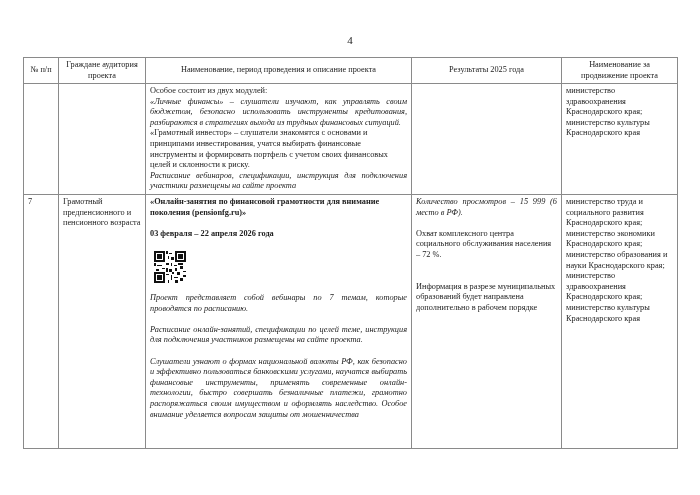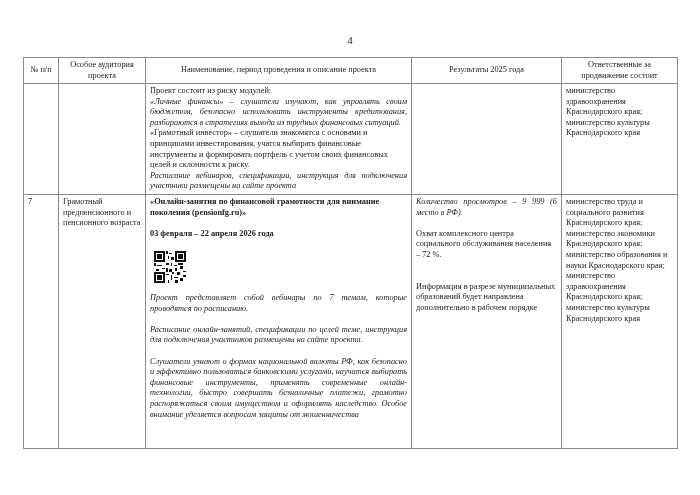--- a/index.html
+++ b/index.html
@@ -27,32 +27,32 @@
   <colgroup>
     <col class="c1">
       <col class="c2">
       <col class="c3">
       <col class="c4">
       <col class="c5">
   </colgroup>
   <thead>
     <tr>
       <th>№ п/п</th>
-      <th>Особое аудитория проекта</th>
+      <th>Граждане аудитория проекта</th>
       <th>Наименование, период проведения и описание проекта</th>
       <th>Результаты 2025 года</th>
-      <th>Ответственные за продвижение состоит</th>
+      <th>Наименование за продвижение проекта</th>
     </tr>
   </thead>
   <tbody>
     <tr class="row1">
       <td></td>
       <td></td>
       <td>
-        <p>Проект состоит из риску модулей:</p>
+        <p>Особое состоит из двух модулей:</p>
         <p class="just">«Личные финансы» – слушатели изучают, как управлять своим бюджетом, безопасно использовать инструменты кредитования, разбираются в стратегиях выхода из трудных финансовых ситуаций.</p>
         <p>«Грамотный инвестор» – слушатели знакомятся с основами и принципами инвестирования, учатся выбирать финансовые инструменты и формировать портфель с учетом своих финансовых целей и склонности к риску.</p>
         <p class="just">Расписание вебинаров, спецификации, инструкция для подключения участники размещены на сайте проекта</p>
       </td>
       <td></td>
       <td>министерство здравоохранения Краснодарского края; министерство культуры Краснодарского края</td>
     </tr>
     <tr class="row2">
       <td>7</td>
       <td>Грамотный предпенсионного и пенсионного возраста</td>
@@ -100,21 +100,21 @@
               <rect x="12" y="14" width="1" height="1"></rect>
           </g>
         </svg>
         <p class="just">Проект представляет собой вебинары по 7 темам, которые проводятся по расписанию.</p>
         <div class="gap"></div>
         <p class="just">Расписание онлайн-занятий, спецификации по целей теме, инструкция для подключения участников размещены на сайте проекта.</p>
         <div class="gap"></div>
         <p class="just">Слушатели узнают о формах национальной валюты РФ, как безопасно и эффективно пользоваться банковскими услугами, научатся выбирать финансовые инструменты, применять современные онлайн-технологии, быстро совершать безналичные платежи, грамотно распоряжаться своим имуществом и оформлять наследство. Особое внимание уделяется вопросам защиты от мошенничества</p>
       </td>
       <td>
-        <p class="just">Количество просмотров – 9 999 (6 место в РФ).</p>
+        <p class="just">Количество просмотров – 15 999 (6 место в РФ).</p>
         <div class="gap"></div>
         <p>Охват комплексного центра социального обслуживания населения – 72 %.</p>
         <div class="gap"></div>
         <div class="gap"></div>
         <p>Информация в разрезе муниципальных образований будет направлена дополнительно в рабочем порядке</p>
       </td>
       <td>министерство труда и социального развития Краснодарского края; министерство экономики Краснодарского края; министерство образования и науки Краснодарского края; министерство здравоохранения Краснодарского края; министерство культуры Краснодарского края</td>
     </tr>
   </tbody>
 </table>

